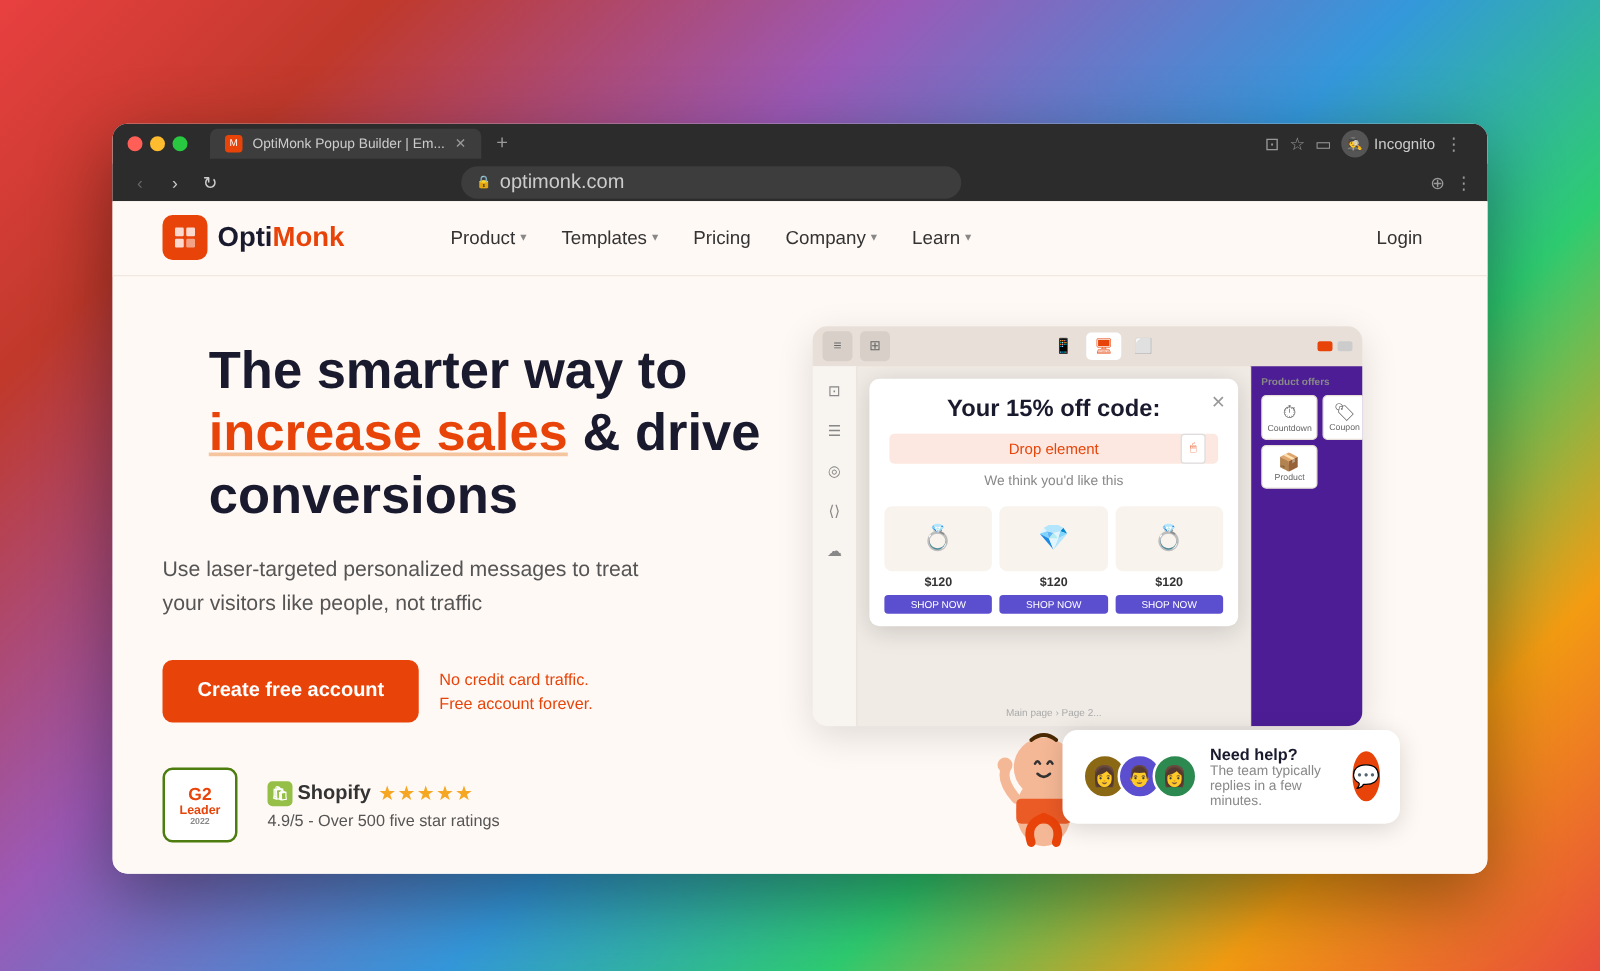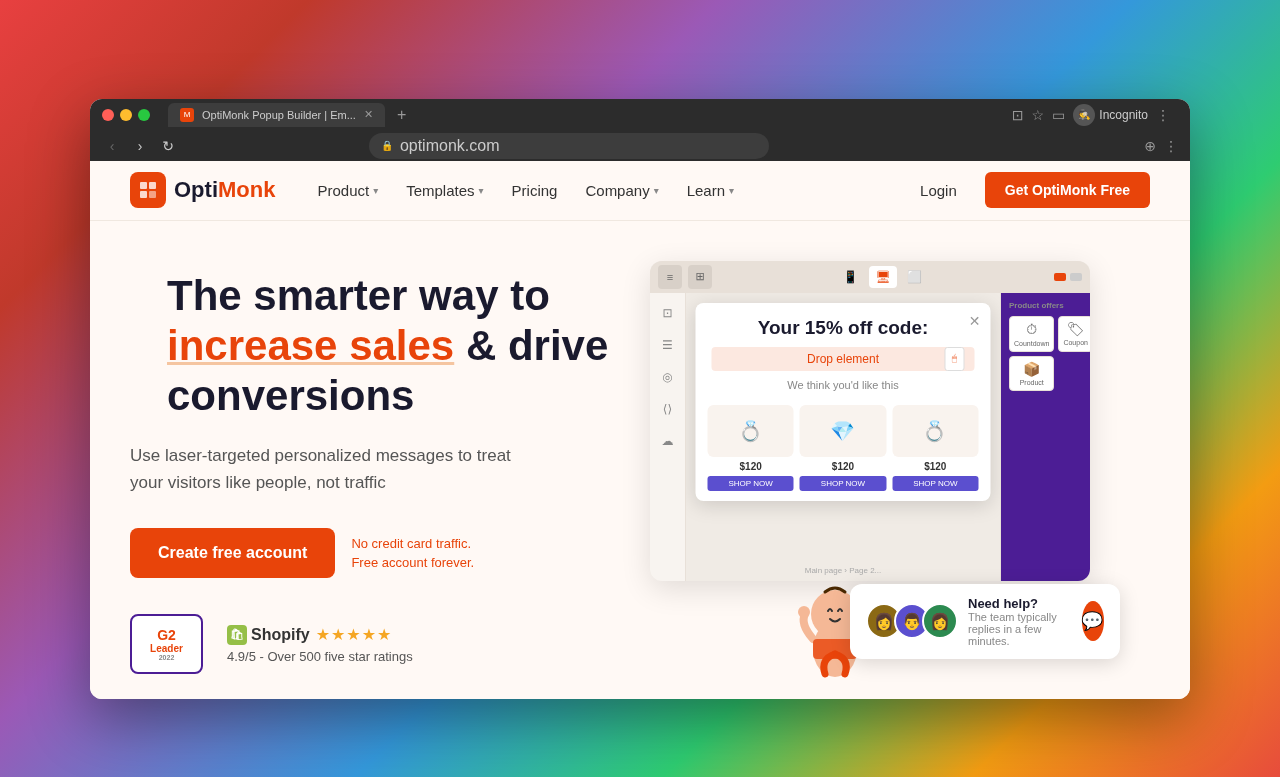--- a/index.html
+++ b/index.html
@@ -210,20 +210,21 @@
     }
 
     
     .nav {
       background: #fff9f5;
       padding: 0 40px;
       height: 60px;
       display: flex;
       align-items: center;
       border-bottom: 1px solid #f0e8e0;
+      gap: 43px;
     }
 
     .logo {
       display: flex;
       align-items: center;
       gap: 8px;
       margin-right: 30px;
     }
 
     .logo-icon {
@@ -356,25 +357,25 @@
       line-height: 1.5;
     }
 
     .social-proof {
       display: flex;
       align-items: center;
       gap: 24px;
     }
 
     .g2-badge {
-      width: 73px;
+      width: 60px;
       height: 60px;
       background: #fff;
       border-radius: 8px;
-      border: 2px solid #4c1d95;
+      border: 2px solid #4d7c0f;
       display: flex;
       flex-direction: column;
       align-items: center;
       justify-content: center;
       font-size: 9px;
       color: #666;
       font-weight: 600;
       padding: 4px;
     }
 
@@ -838,21 +839,20 @@
             <span>Company</span>
             <span class="nav-chevron">▾</span>
           </div>
           <div class="nav-link">
             <span>Learn</span>
             <span class="nav-chevron">▾</span>
           </div>
         </div>
         <div class="nav-right">
           <span class="login-btn">Login</span>
-          <button class="get-free-btn">Get OptiMonk Free</button>
         </div>
       </nav>
 
       <div class="hero">
         <div class="hero-left">
           <h1 class="hero-title">
             <span>The smarter way to</span><br>
             <span class="highlight">increase sales</span>
             <span> &amp; drive</span><br>
             <span>conversions</span>

